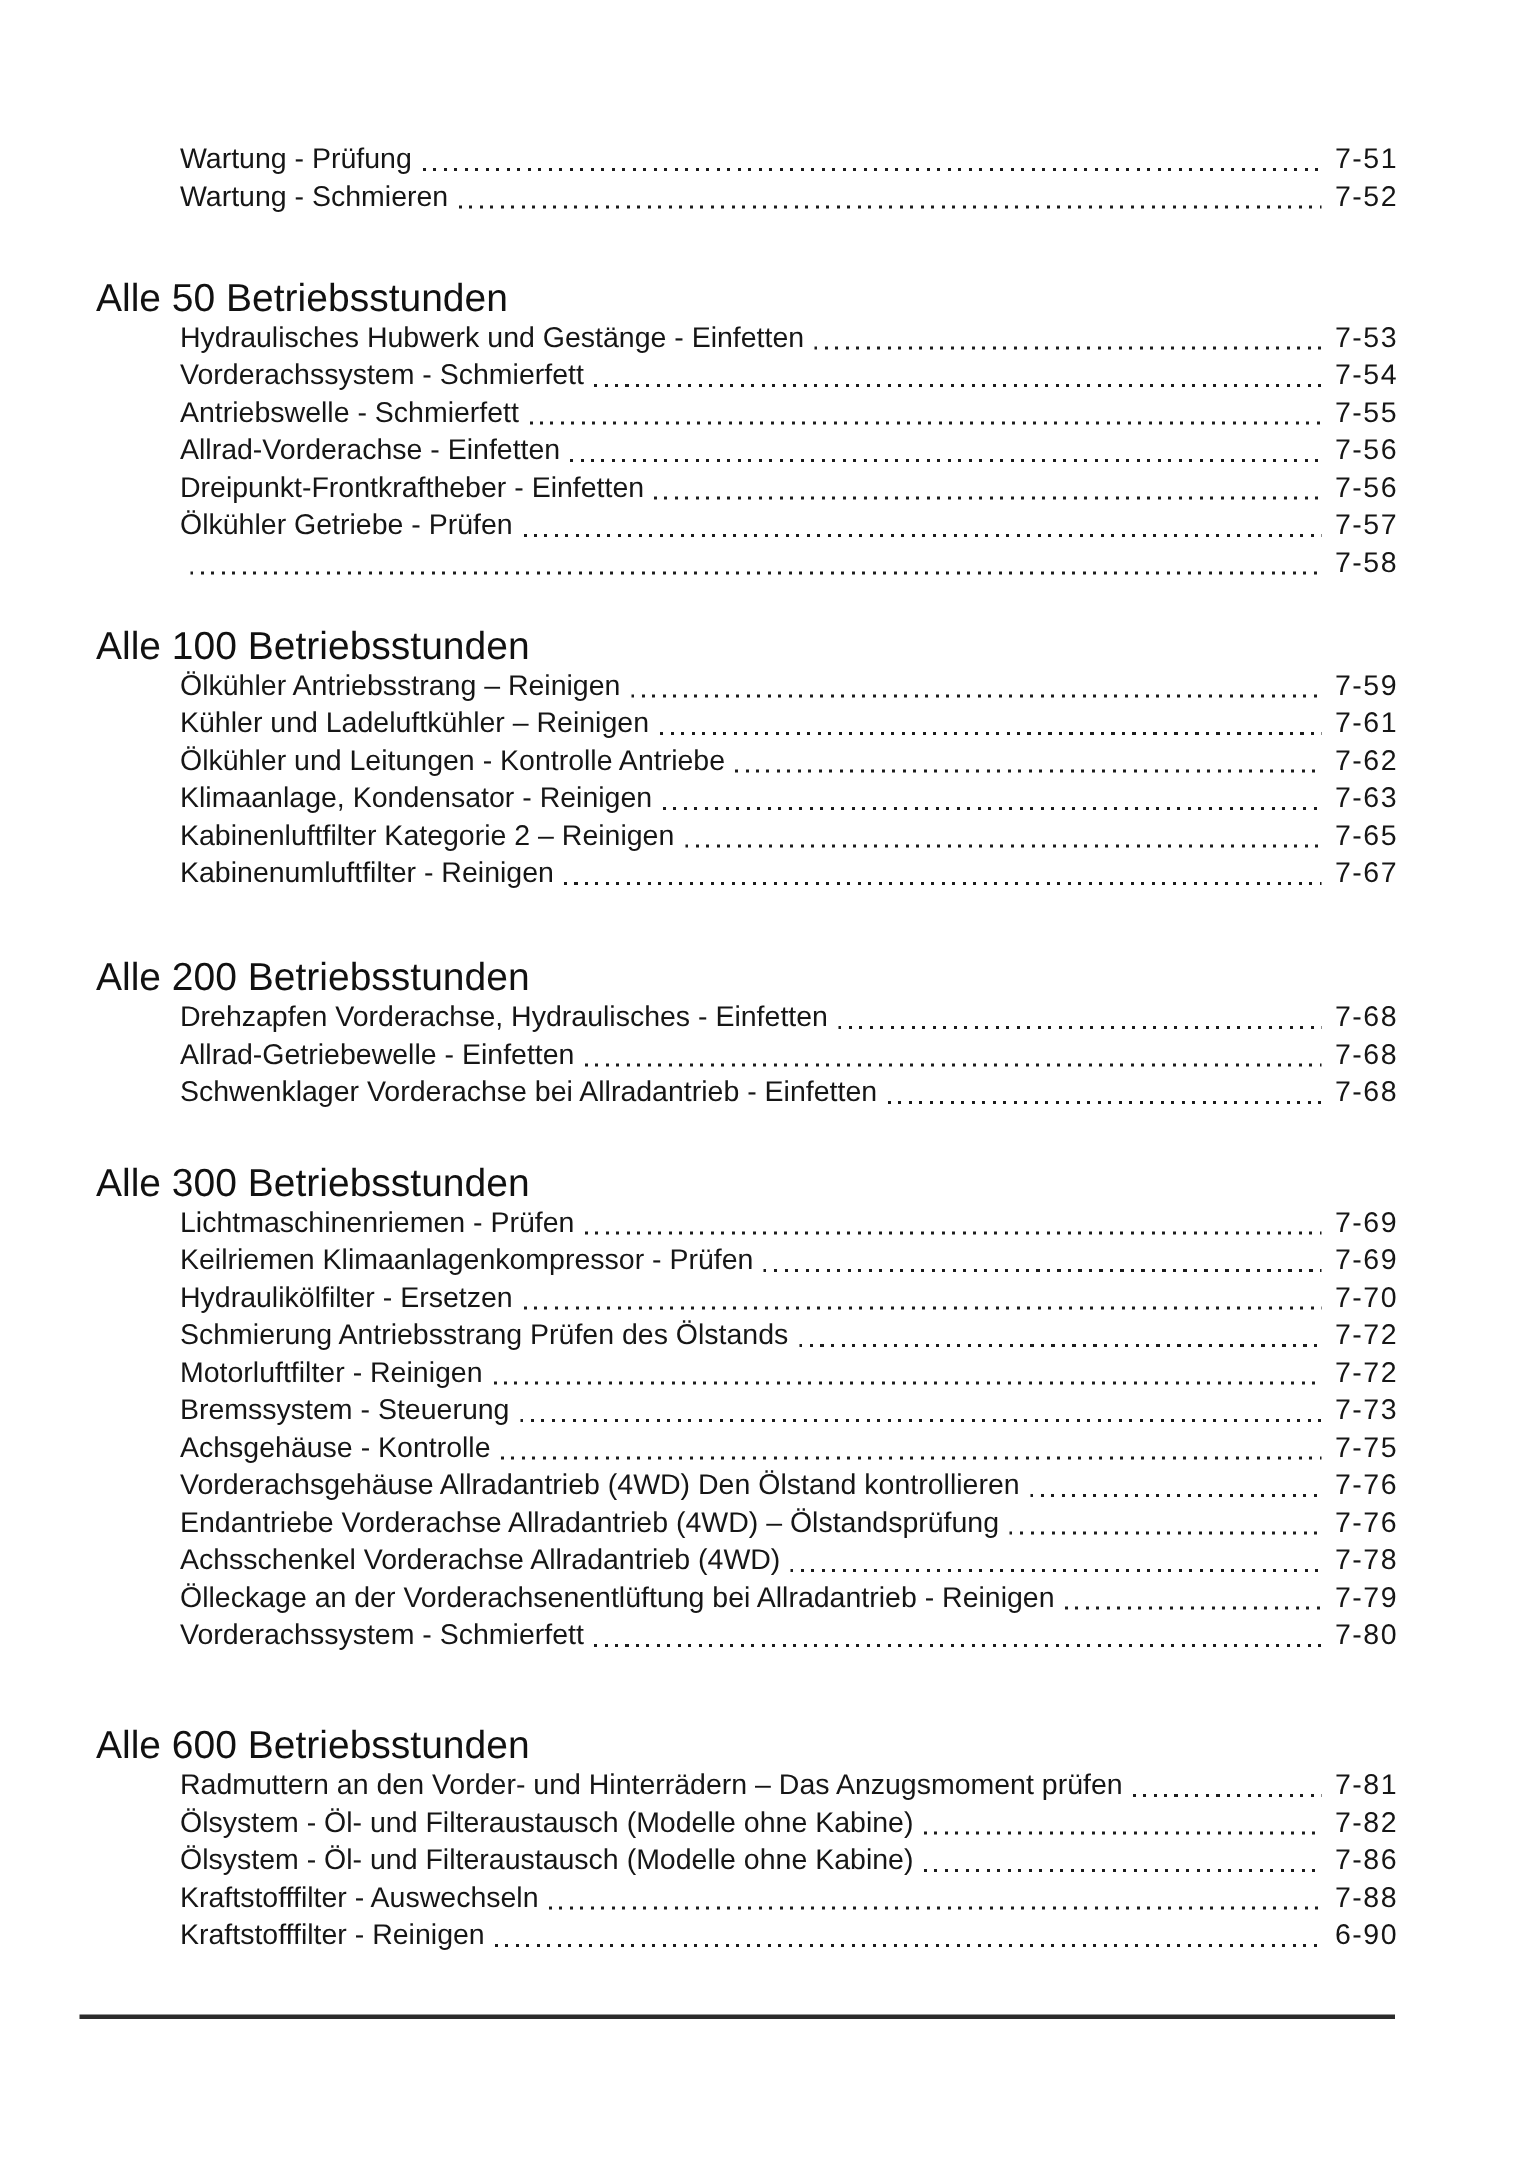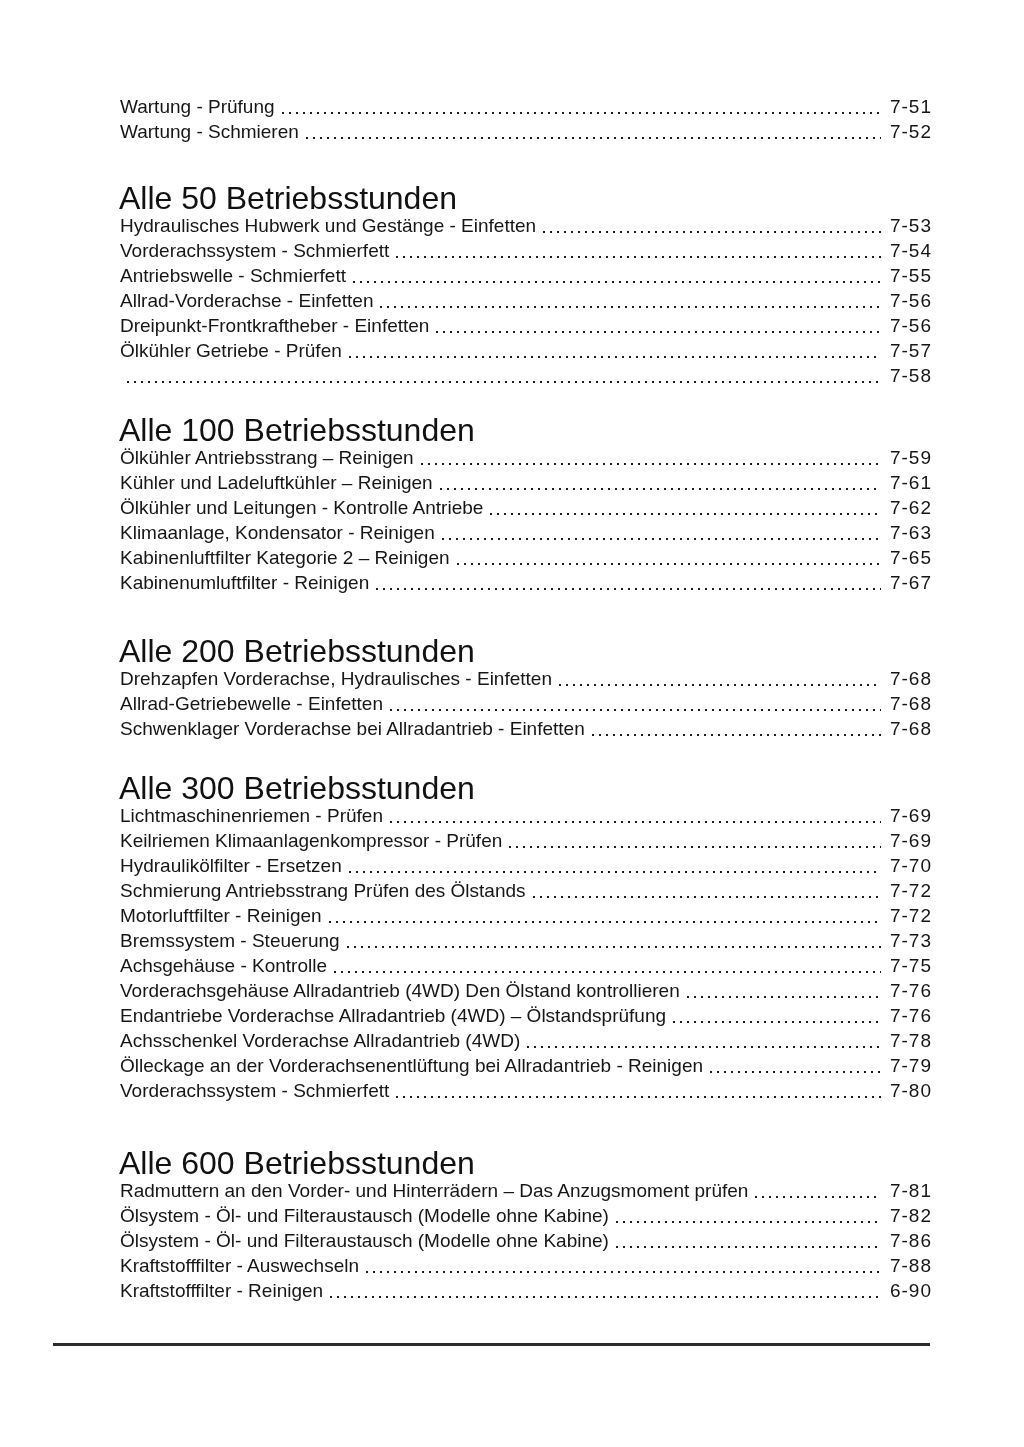--- a/index.html
+++ b/index.html
@@ -48,22 +48,22 @@
     );
   }
   .entry-page {
     flex: 0 0 auto;
     min-width: 42px;
     text-align: right;
     letter-spacing: 1px;
     margin-top: 16px;
   }
   .section-heading {
-    margin: 0 0 0 119px;
-    font-size: 32px;
+    margin: 0 0 0 64px;
+    font-size: 26px;
     line-height: 30px;
     font-weight: 400;
     color: #111111;
   }
   .section:nth-child(1) { padding-top: 39px; }
   .section:nth-child(2) { padding-top: 27px; }
   .section:nth-child(3) { padding-top: 41px; }
   .section:nth-child(4) { padding-top: 32px; }
   .section:nth-child(5) { padding-top: 45px; }
   .footer-rule {

